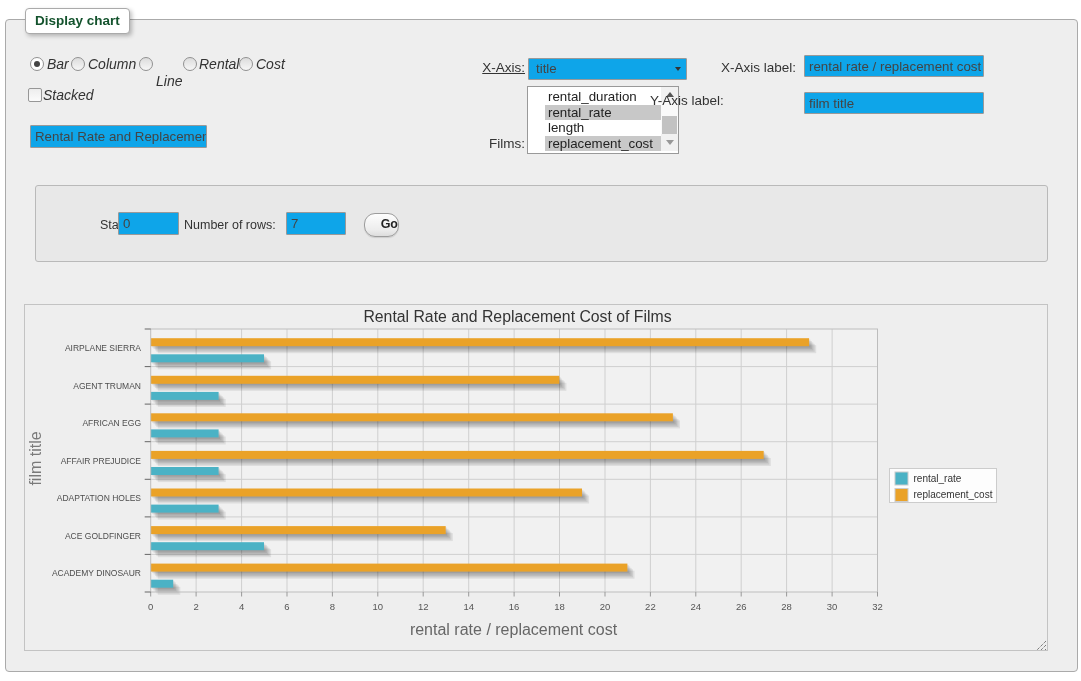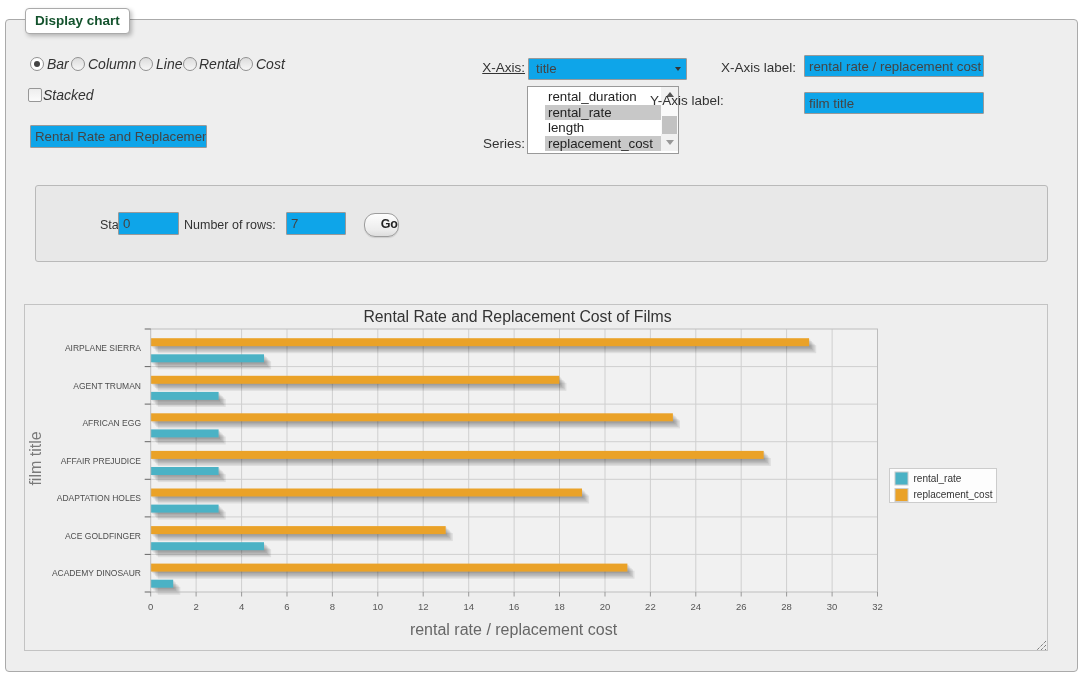--- a/index.html
+++ b/index.html
@@ -44,21 +44,21 @@
 </head>
 <body>
 <div id="outer" class="abs"></div>
 <div id="legendbox" class="abs">Display chart</div>
 
 <div class="abs radio sel" style="left:30px; top:57px;"></div>
 <div class="abs flabel" style="left:47px; top:57px;">Bar</div>
 <div class="abs radio" style="left:71px; top:57px;"></div>
 <div class="abs flabel" style="left:88px; top:57px;">Column</div>
 <div class="abs radio" style="left:139px; top:57px;"></div>
-<div class="abs flabel" style="left:156px; top:57px;">Line</div>
+<div class="abs flabel" style="left:156px; top:74px;">Line</div>
 <div class="abs radio" style="left:183px; top:57px;"></div>
 <div class="abs flabel" style="left:199px; top:57px;">Rental</div>
 <div class="abs radio" style="left:239px; top:57px;"></div>
 <div class="abs flabel" style="left:256px; top:57px;">Cost</div>
 
 <div class="abs checkbox" style="left:28px; top:88px;"></div>
 <div class="abs flabel" style="left:43px; top:87.5px;">Stacked</div>
 
 <div class="abs tinput" style="left:30px; top:125px; width:171px; height:21px;">Rental Rate and Replacement Cost of Films</div>
 
@@ -72,21 +72,21 @@
   <div id="msbar" style="top:-2px;">
     <div class="sbtn" style="top:0;">
         <span class="arrow-up"></span>
       </div>
     <div id="msthumb"></div>
     <div class="sbtn" style="bottom:0; top:auto;">
         <span class="arrow-dn"></span>
       </div>
   </div>
 </div>
-<div class="abs rlabel" style="left:380px; top:137px; width:145px; text-align:right;">Series:</div>
+<div class="abs rlabel" style="left:380px; top:137px; width:145px; text-align:right;">Films:</div>
 
 <div class="abs rlabel" style="left:650px; top:61px; width:146px; text-align:right;">X-Axis label:</div>
 <div class="abs tinput" style="left:804px; top:55px; width:174px; height:20px;">rental rate / replacement cost</div>
 <div class="abs rlabel" style="left:650px; top:94px; width:146px; text-align:left;">Y-Axis label:</div>
 <div class="abs tinput" style="left:804px; top:92px; width:174px; height:20px;">film title</div>
 
 <div id="rowsbox" class="abs"></div>
 <div class="abs slabel" style="left:56px; top:218px;margin-left:44px;">Start row:</div>
 <div class="abs tinput" style="left:118px; top:212px; width:55px; height:21px;">0</div>
 <div class="abs slabel" style="left:184px; top:218px;">Number of rows:</div>

